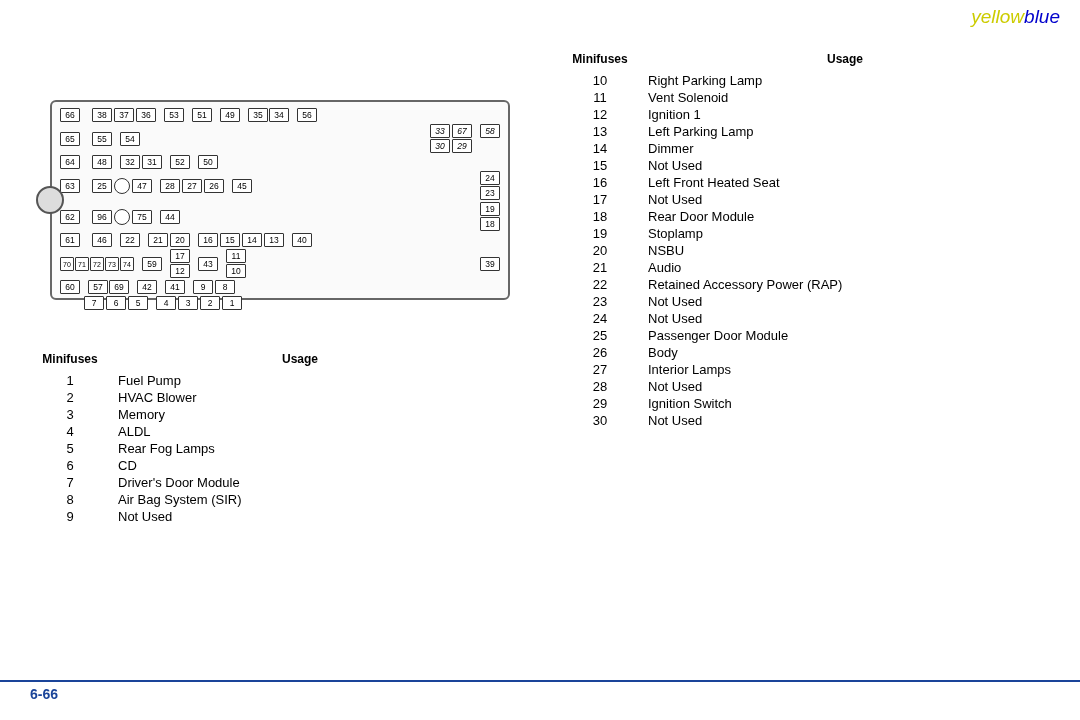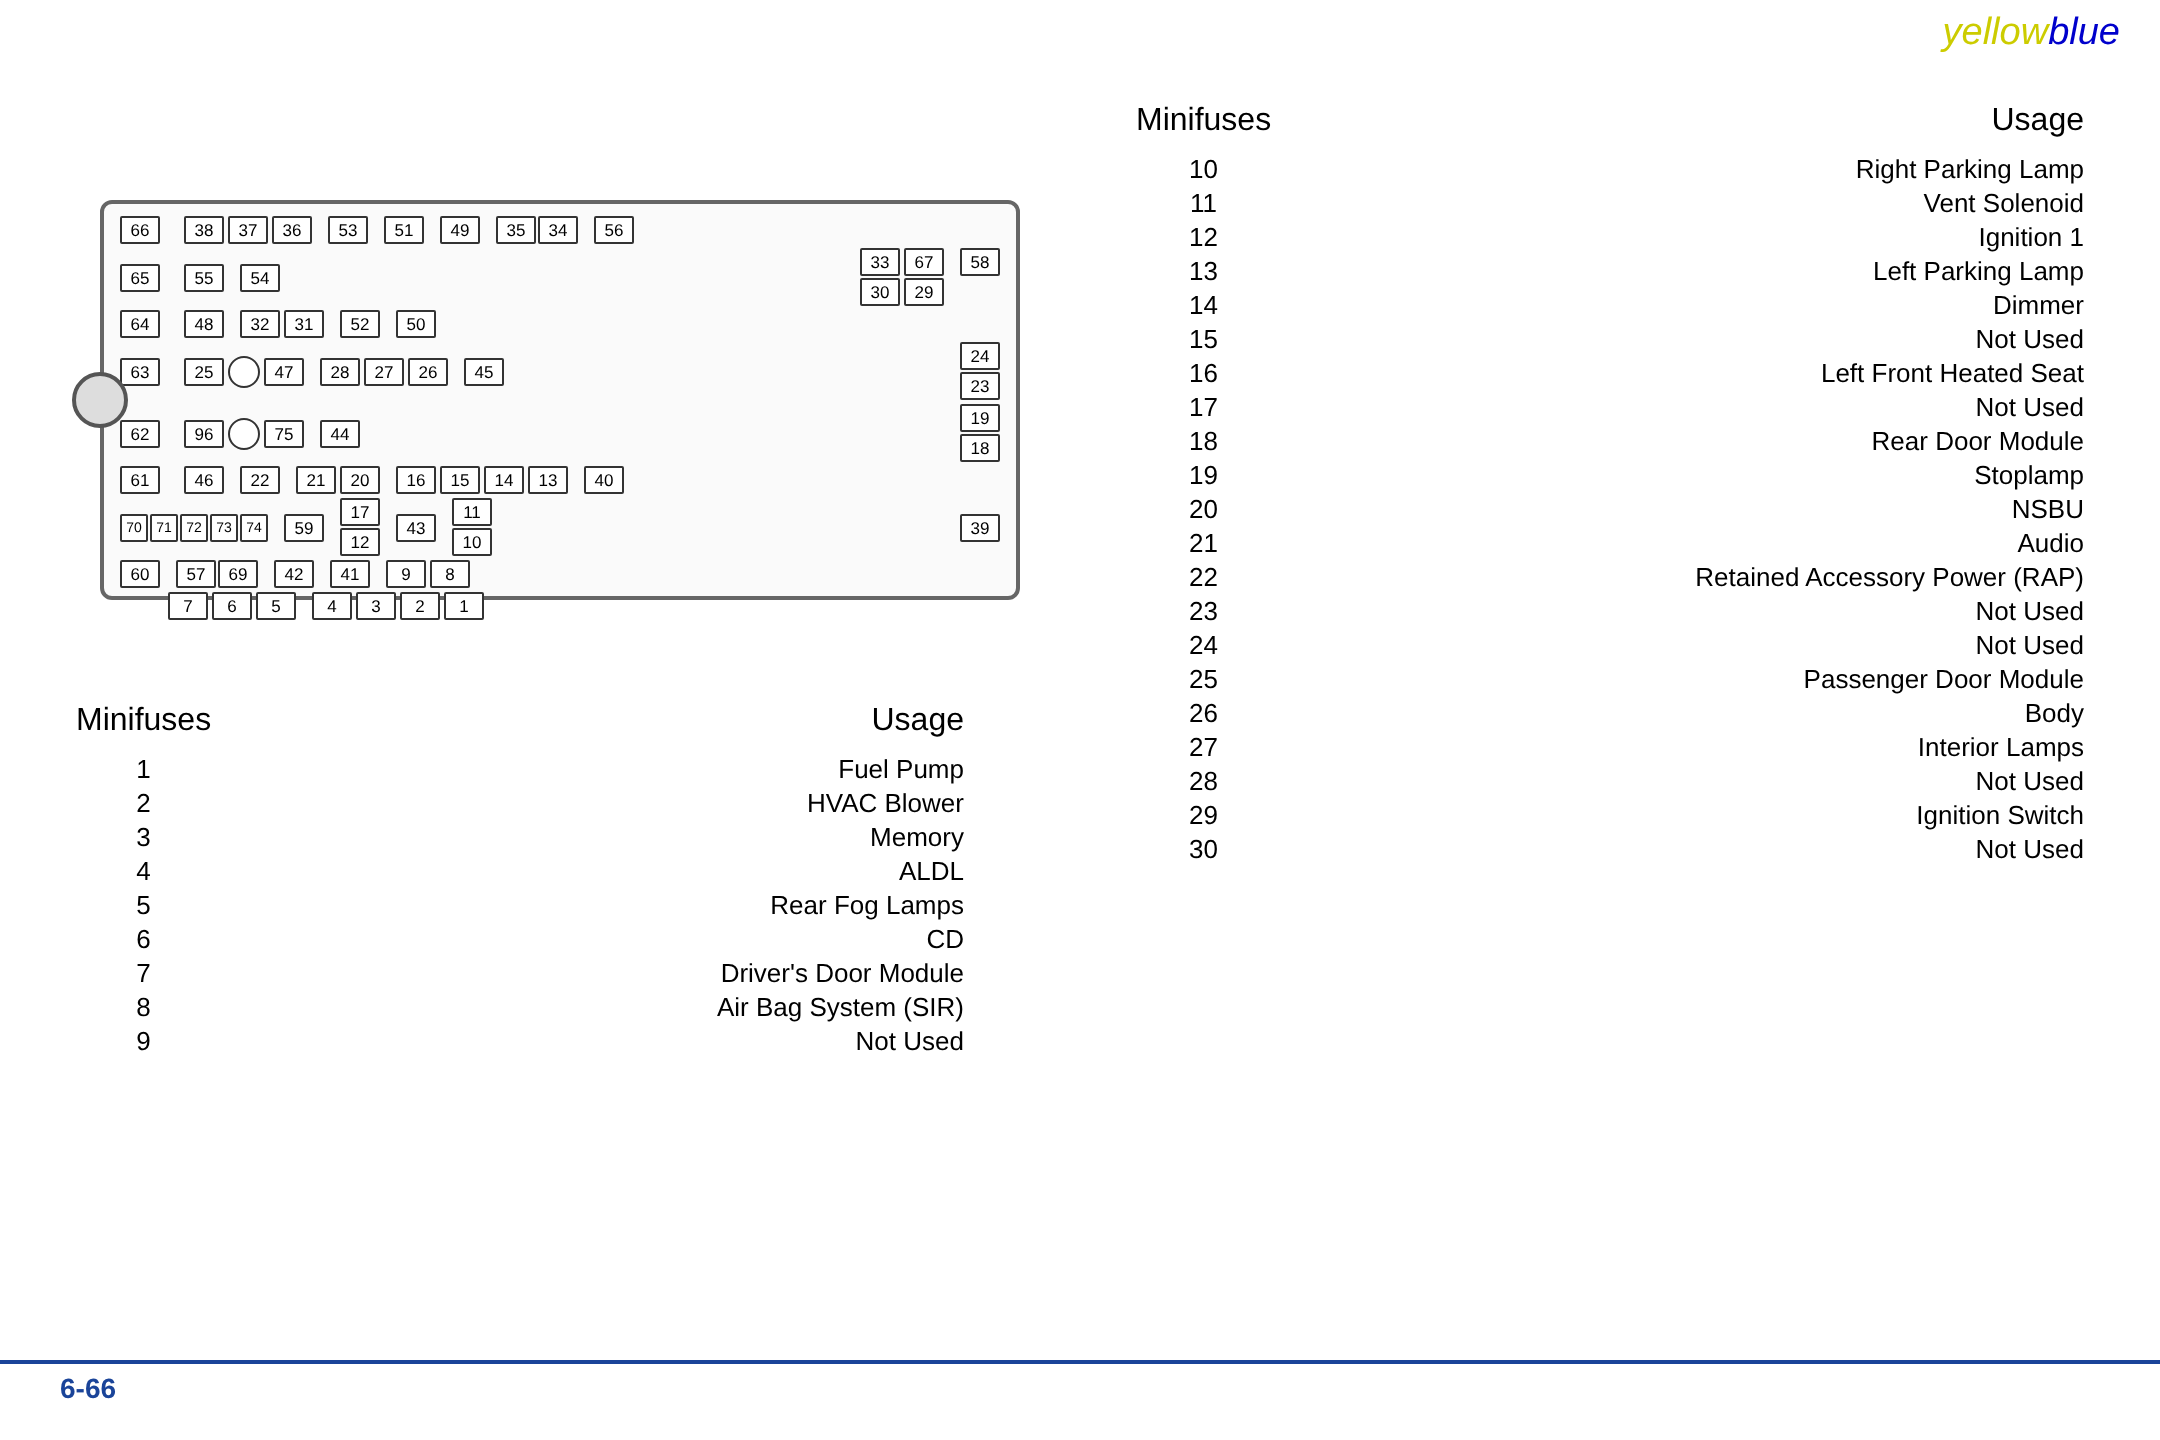--- a/index.html
+++ b/index.html
@@ -47,28 +47,28 @@
       left: 560px;
       width: 490px;
     }
 
     table {
       border-collapse: collapse;
       width: 100%;
     }
 
     th {
-      font-weight: normal;
-      text-align: right;
+      font-weight: bold;
+      text-align: center;
       padding: 2px 8px 6px 8px;
-      font-size: 16px;
+      font-size: 12px;
     }
 
     td {
-      text-align: right;
+      text-align: left;
       padding: 1px 8px;
       font-size: 13px;
     }
 
     td:first-child {
       text-align: center;
       width: 80px;
     }
 
     
@@ -175,21 +175,21 @@
       <div class="spacer-sm"></div>
       <div class="fc">56</div>
     </div>
 
     <div class="frow">
       <div class="fc">65</div>
       <div class="spacer"></div>
       <div class="fc">55</div>
       <div class="spacer-sm"></div>
       <div class="fc">54</div>
-      <div style="margin-left:auto;display:flex;gap:2px;">
+      <div style="margin-left:auto;display:flex;gap:2px;font-style:italic;">
         <div style="display:flex;flex-direction:column;gap:1px;">
           <div class="fc">33</div>
           <div class="fc">30</div>
         </div>
         <div style="display:flex;flex-direction:column;gap:1px;">
           <div class="fc">67</div>
           <div class="fc">29</div>
         </div>
         <div class="spacer-sm"></div>
         <div class="fc">58</div>

